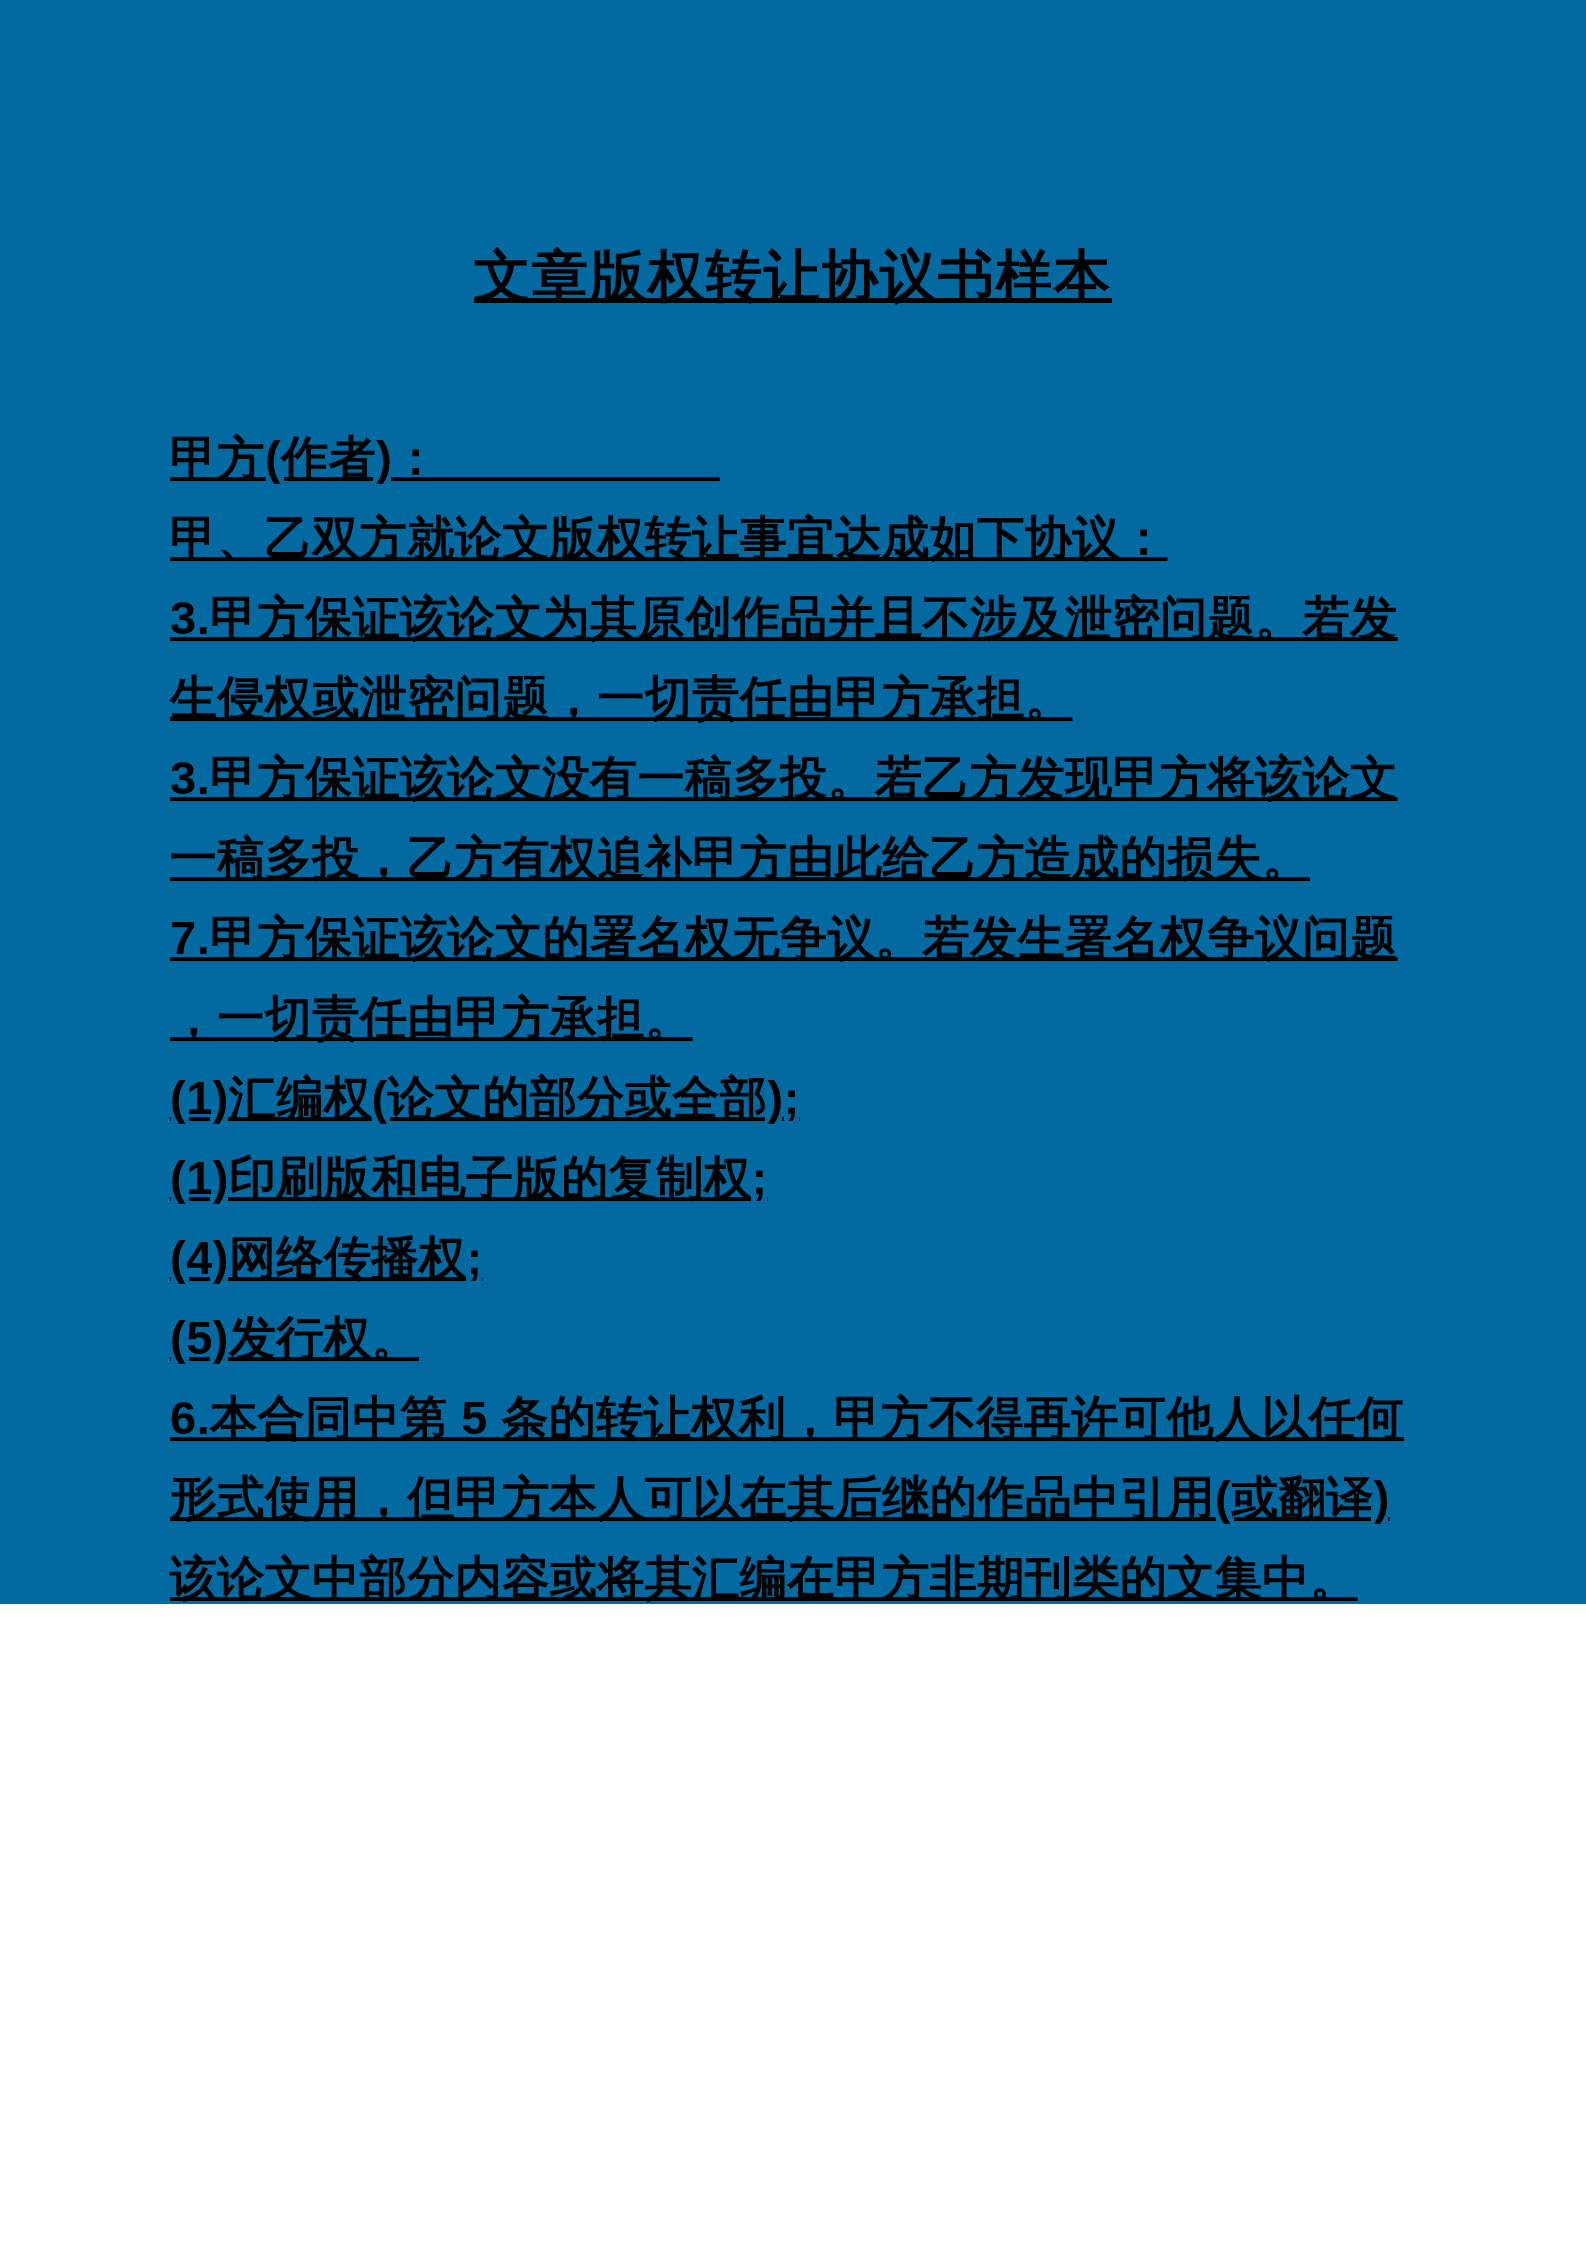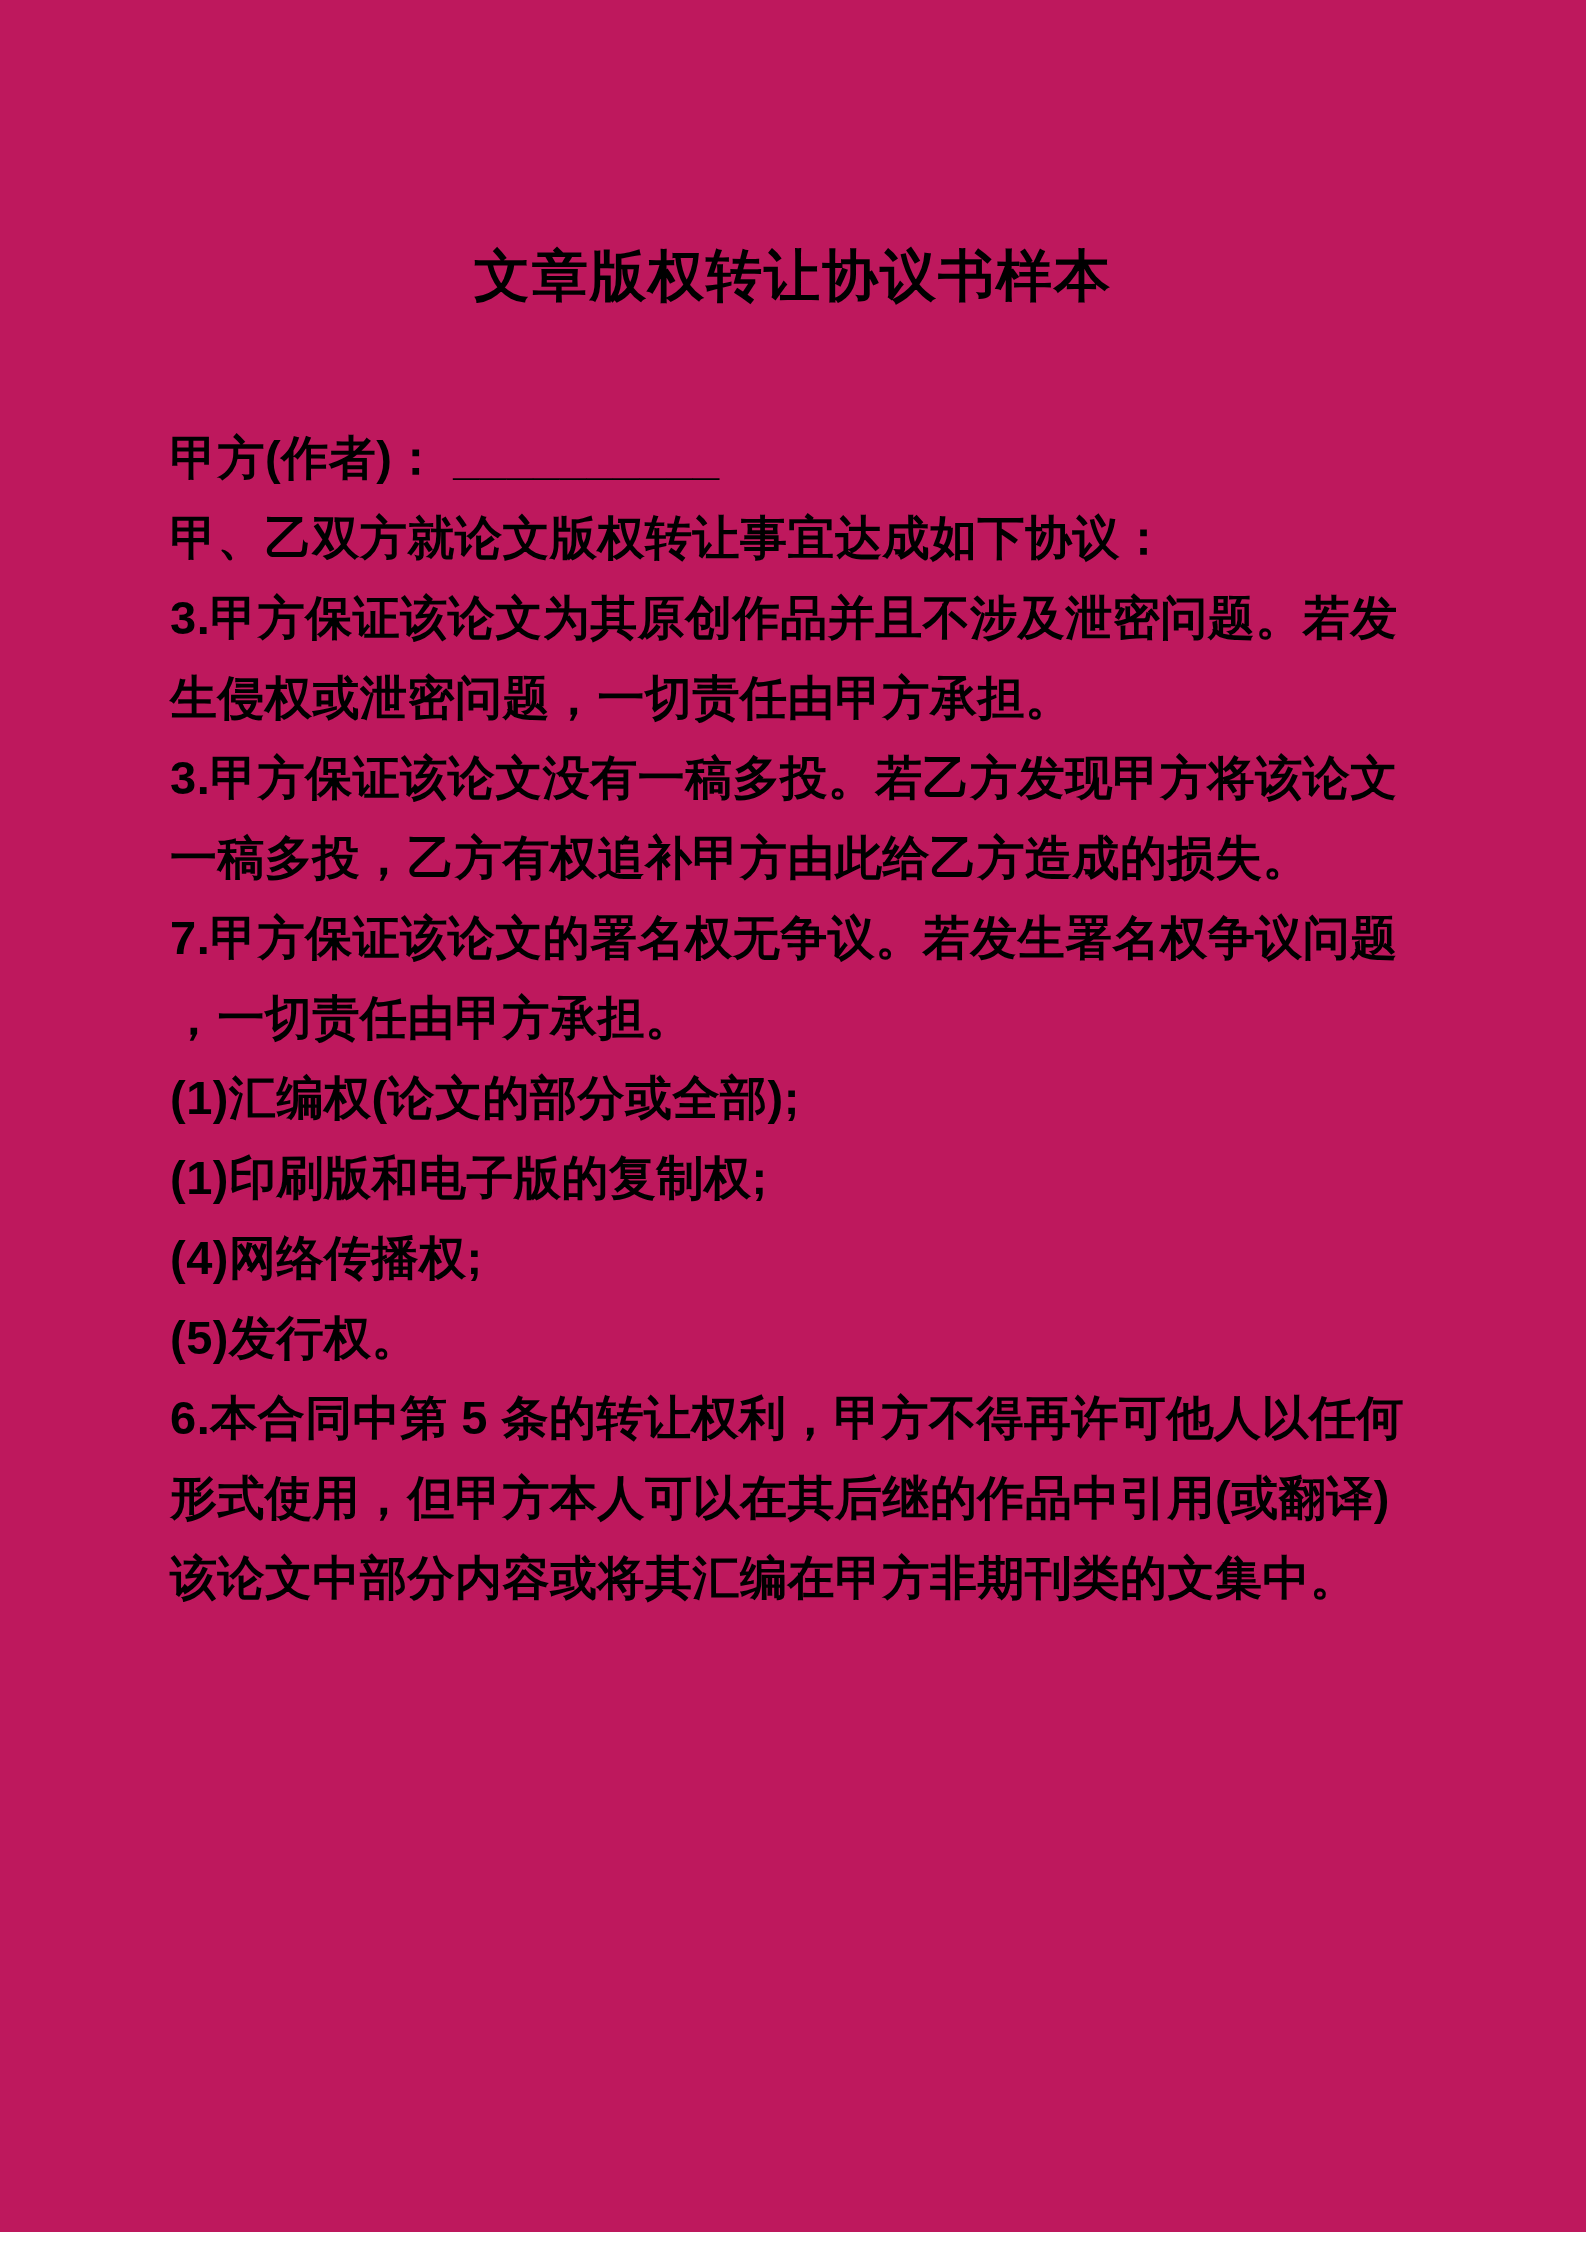--- a/index.html
+++ b/index.html
@@ -3,26 +3,27 @@
 <meta charset="utf-8">
 <style>
   html, body {
     margin: 0;
     padding: 0;
     background: #ffffff;
   }
   .page {
     position: relative;
     width: 1586px;
-    height: 2232px;
-    background: #be185d;
+    height: 1604px;
+    background: #0369a1;
     color: #000000;
     font-family: "Liberation Sans", sans-serif;
     font-weight: 700;
     overflow: hidden;
+    text-decoration: underline;
   }
   .doc-title {
     margin: 0;
     padding-top: 240px;
     text-align: center;
     font-size: 56px;
     line-height: 72px;
     letter-spacing: 2px;
     font-weight: 700;
     color: #000000;

